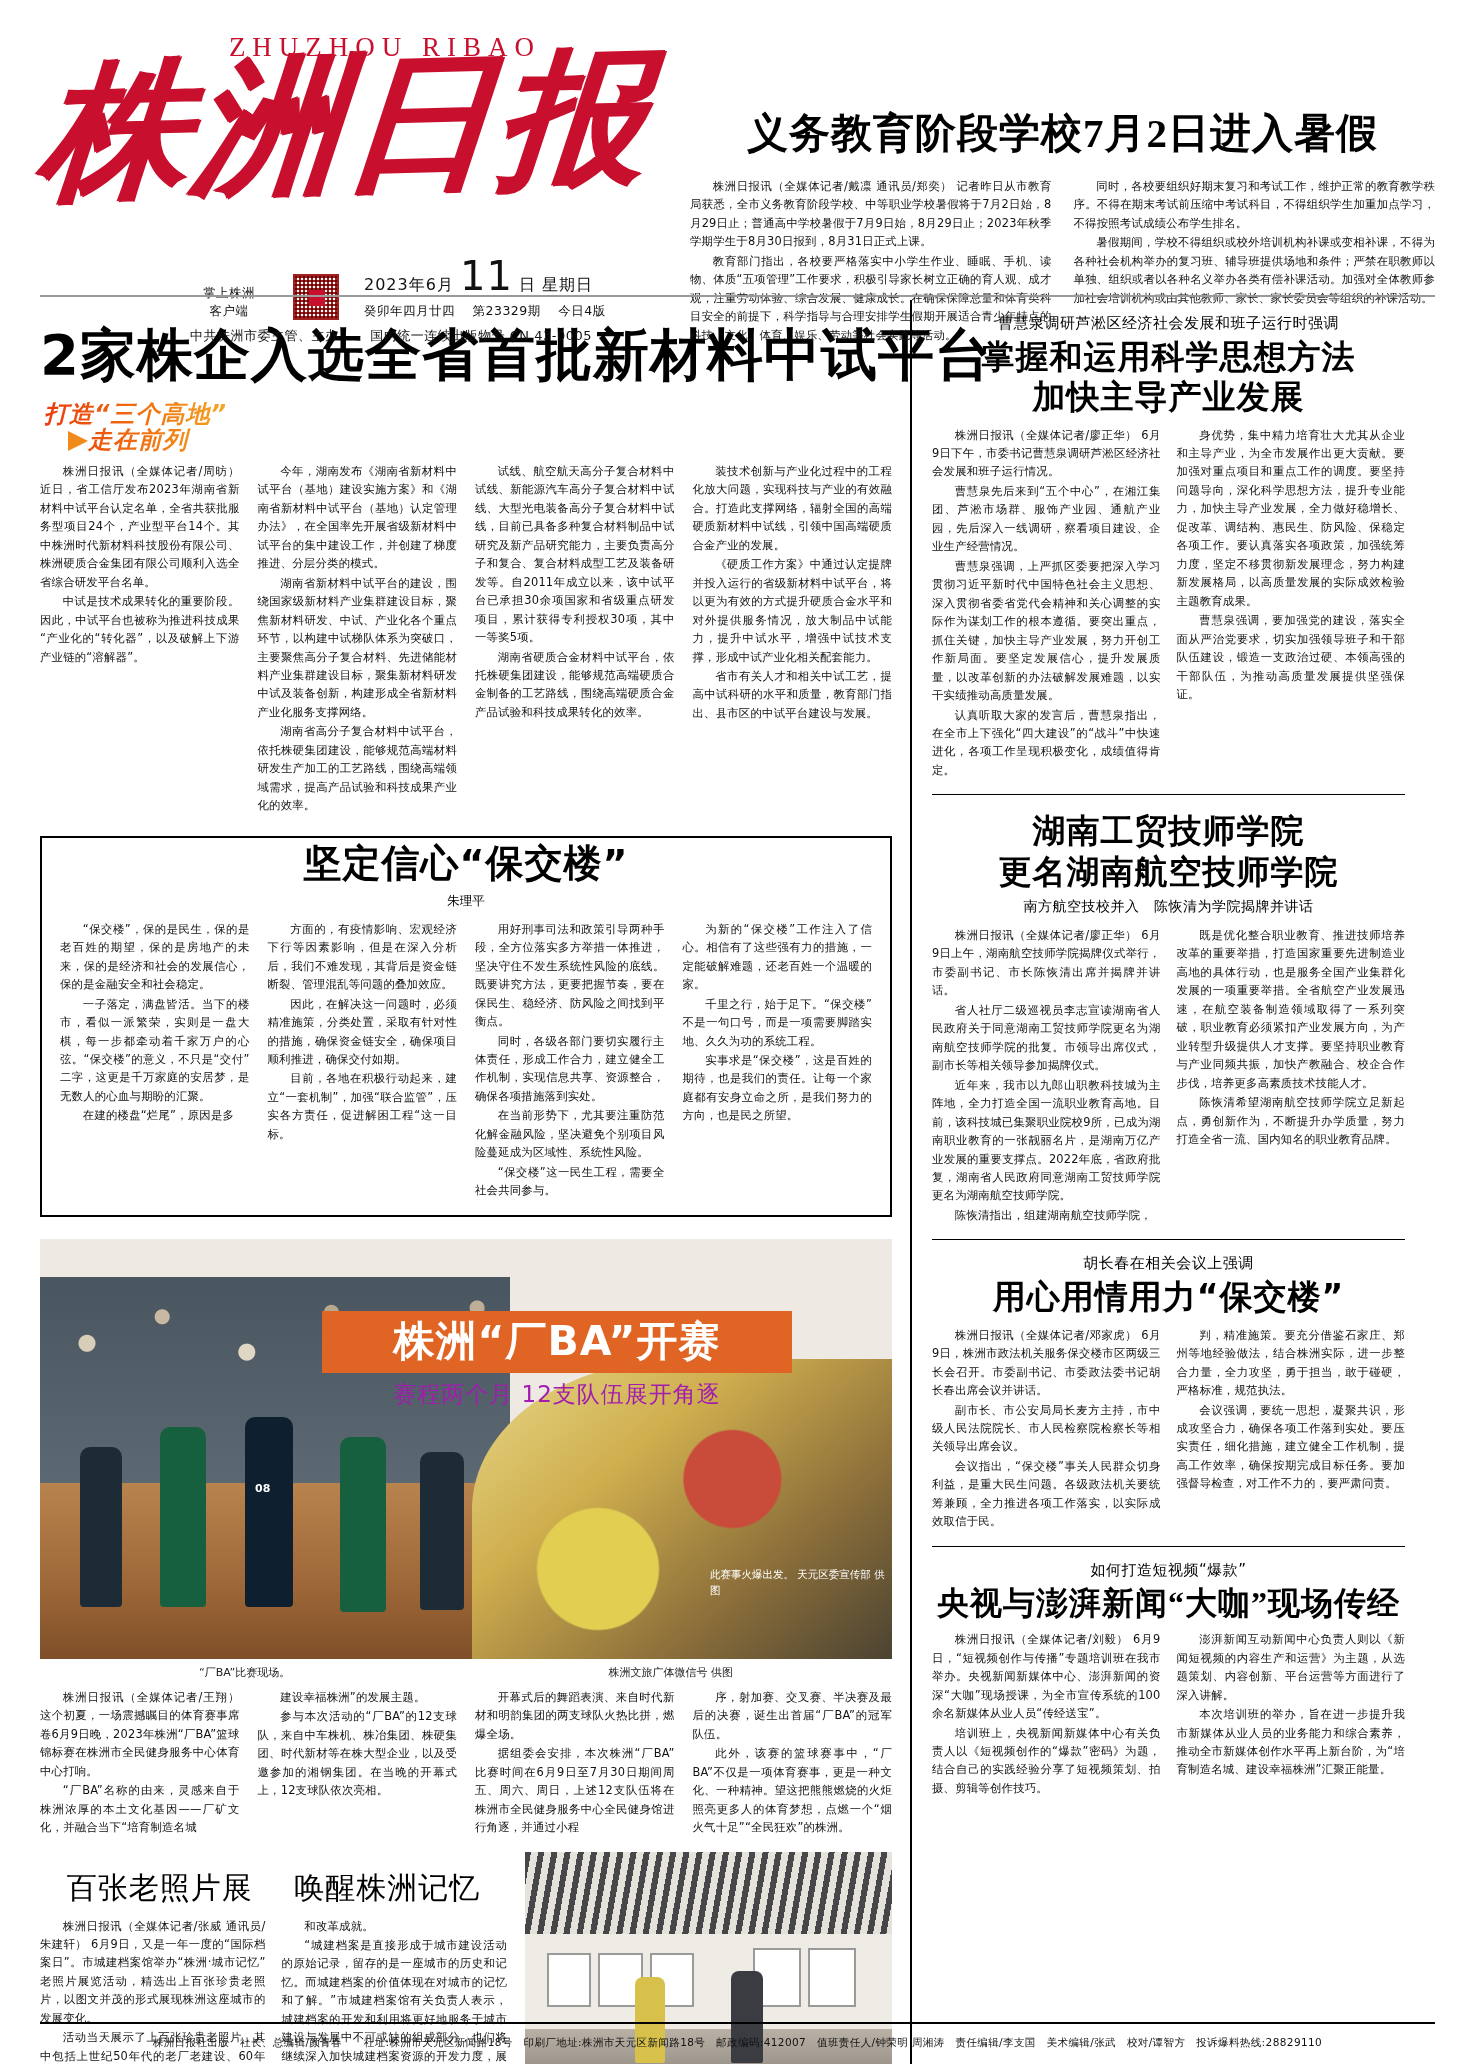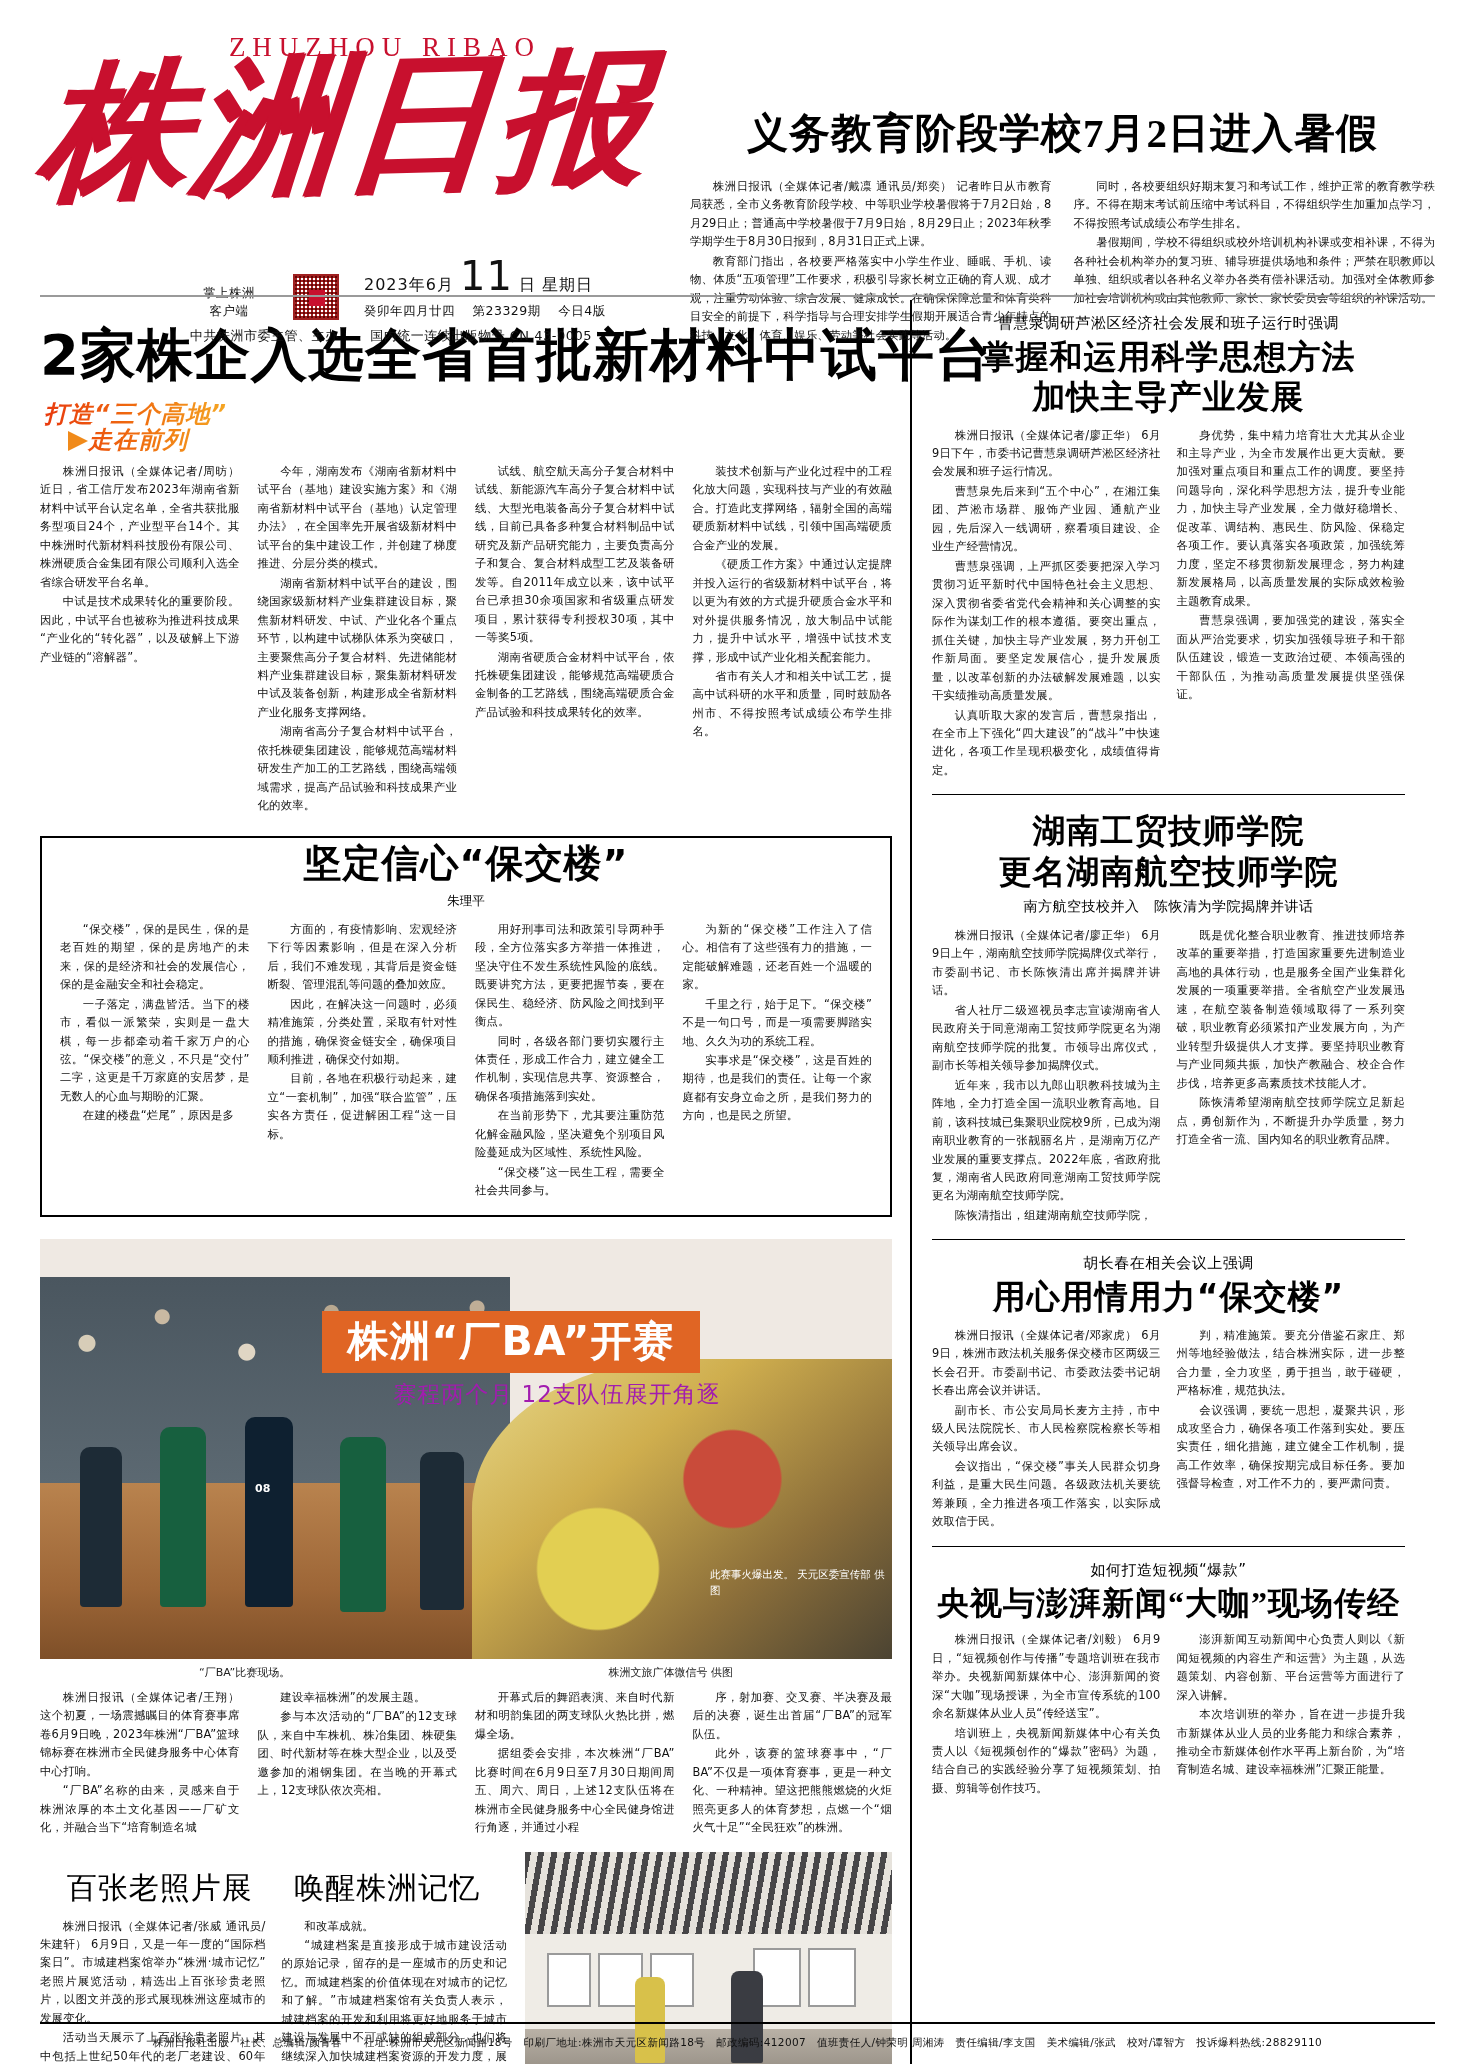--- a/index.html
+++ b/index.html
@@ -129,21 +129,21 @@
   .sp-num{position:absolute;color:#fff;font-size:11px;font-family:"DejaVu Sans",sans-serif;font-weight:700;}
   .sp-side{
     position:absolute;right:0;top:120px;width:420px;height:300px;border-radius:50% 0 0 0;
     background:
       radial-gradient(circle at 30% 70%,#e2cf52 0 60px,transparent 62px),
       radial-gradient(circle at 62% 40%,#c94b3a 0 48px,transparent 50px),
       linear-gradient(140deg,#e8d98a 0%,#cfae4e 35%,#8c6f3a 70%,#4b4332 100%);
     overflow:hidden;
   }
   .banner-orange{
-    position:absolute;left:282px;top:72px;width:378px;height:62px;background:#e06524;
+    position:absolute;left:282px;top:72px;width:470px;height:62px;background:#e06524;
     display:flex;align-items:center;justify-content:center;
   }
   .banner-orange span{
     color:#fff;font-family:"DejaVu Sans","Liberation Sans",sans-serif;
     font-weight:700;font-size:41px;letter-spacing:1px;white-space:nowrap;
   }
   .banner-sub{
     position:absolute;left:282px;top:140px;width:470px;text-align:center;
     font-family:"DejaVu Sans","Liberation Sans",sans-serif;
     font-weight:400;font-size:23px;color:#a21caf;letter-spacing:1px;white-space:nowrap;
@@ -293,21 +293,21 @@
         <div class="col">
           <div class="bodytext">
             <p>试线、航空航天高分子复合材料中试线、新能源汽车高分子复合材料中试线、大型光电装备高分子复合材料中试线，目前已具备多种复合材料制品中试研究及新产品研究能力，主要负责高分子和复合、复合材料成型工艺及装备研发等。自2011年成立以来，该中试平台已承担30余项国家和省级重点研发项目，累计获得专利授权30项，其中一等奖5项。</p>
             <p>湖南省硬质合金材料中试平台，依托株硬集团建设，能够规范高端硬质合金制备的工艺路线，围绕高端硬质合金产品试验和科技成果转化的效率。</p>
           </div>
         </div>
         <div class="col">
           <div class="bodytext">
             <p>装技术创新与产业化过程中的工程化放大问题，实现科技与产业的有效融合。打造此支撑网络，辐射全国的高端硬质新材料中试线，引领中国高端硬质合金产业的发展。</p>
             <p>《硬质工作方案》中通过认定提牌并投入运行的省级新材料中试平台，将以更为有效的方式提升硬质合金水平和对外提供服务情况，放大制品中试能力，提升中试水平，增强中试技术支撑，形成中试产业化相关配套能力。</p>
-            <p>省市有关人才和相关中试工艺，提高中试科研的水平和质量，同时鼓励各州市、不得按照考试成绩公布学生排名。</p>
+            <p>省市有关人才和相关中试工艺，提高中试科研的水平和质量，教育部门指出、县市区的中试平台建设与发展。</p>
           </div>
         </div>
       </div>
 
       <div class="boxed">
         <div class="boxed-title">坚定信心“保交楼”</div>
         <div class="boxed-by">朱理平</div>
         <div class="cols4" style="margin-top:0;">
           <div class="col">
             <div class="bodytext">

